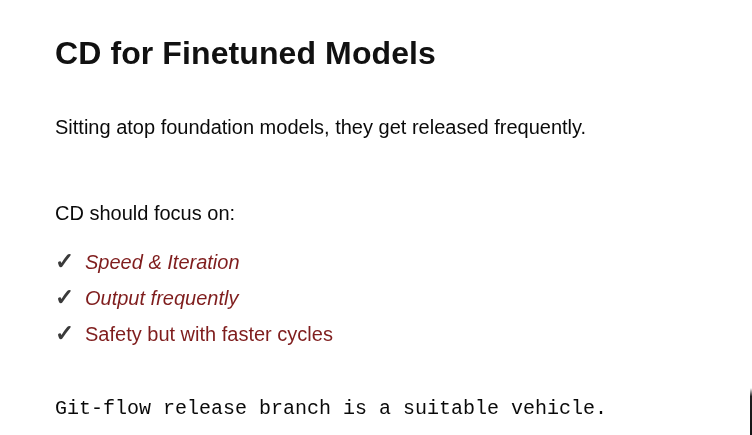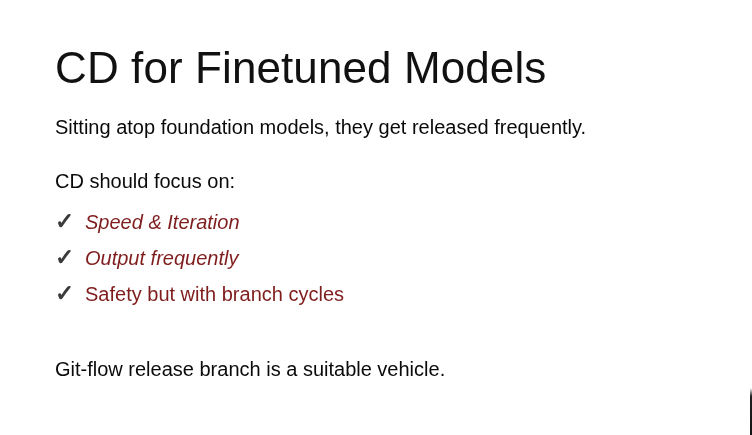--- a/index.html
+++ b/index.html
@@ -24,43 +24,43 @@
     right: 0;
     top: 388px;
     width: 2px;
     height: 47px;
     background: linear-gradient(to bottom, rgba(0,0,0,0.0), rgba(0,0,0,0.88) 18%, rgba(0,0,0,0.92));
   }
   .slide-title {
     position: absolute;
     left: 55px;
     top: 14px;
-    font-size: 44px;
-    font-weight: 400;
+    font-size: 32px;
+    font-weight: 700;
     letter-spacing: 0.1px;
     color: #111111;
     white-space: nowrap;
   }
   .body-block {
     position: absolute;
     left: 55px;
     top: 90px;
     width: 660px;
   }
   .line {
     font-size: 20px;
     color: #0a0a0a;
     line-height: 34px;
     white-space: nowrap;
   }
   .line.intro {
-    margin-bottom: 20px;
+    margin-bottom: 52px;
   }
   .line.lead {
-    margin-bottom: 6px;
+    margin-bottom: 14px;
   }
   .check-list {
     list-style: none;
     margin: 0;
     padding: 0;
   }
   .check-item {
     display: flex;
     align-items: baseline;
     line-height: 35px;
@@ -77,20 +77,21 @@
   }
   .check-label {
     font-size: 20px;
     color: #7f1d1d;
   }
   .check-label.italic {
     font-style: italic;
   }
   .closing {
     margin-top: 40px;
+    font-family: Liberation Mono, monospace;
   }
 </style>
 </head>
 <body>
 
 <div class="slide">
 
   <h1 class="slide-title">CD for Finetuned Models</h1>
 
   <div class="body-block">
@@ -106,21 +107,21 @@
         <span class="check-label italic">Speed &amp; Iteration</span>
       </li>
 
       <li class="check-item">
         <span class="check-mark">✓</span>
         <span class="check-label italic">Output frequently</span>
       </li>
 
       <li class="check-item">
         <span class="check-mark">✓</span>
-        <span class="check-label">Safety but with branch cycles</span>
+        <span class="check-label">Safety but with faster cycles</span>
       </li>
 
     </ul>
 
     <p class="line closing">Git-flow release branch is a suitable vehicle.</p>
 
   </div>
 
   <div class="edge-artifact"></div>
 

